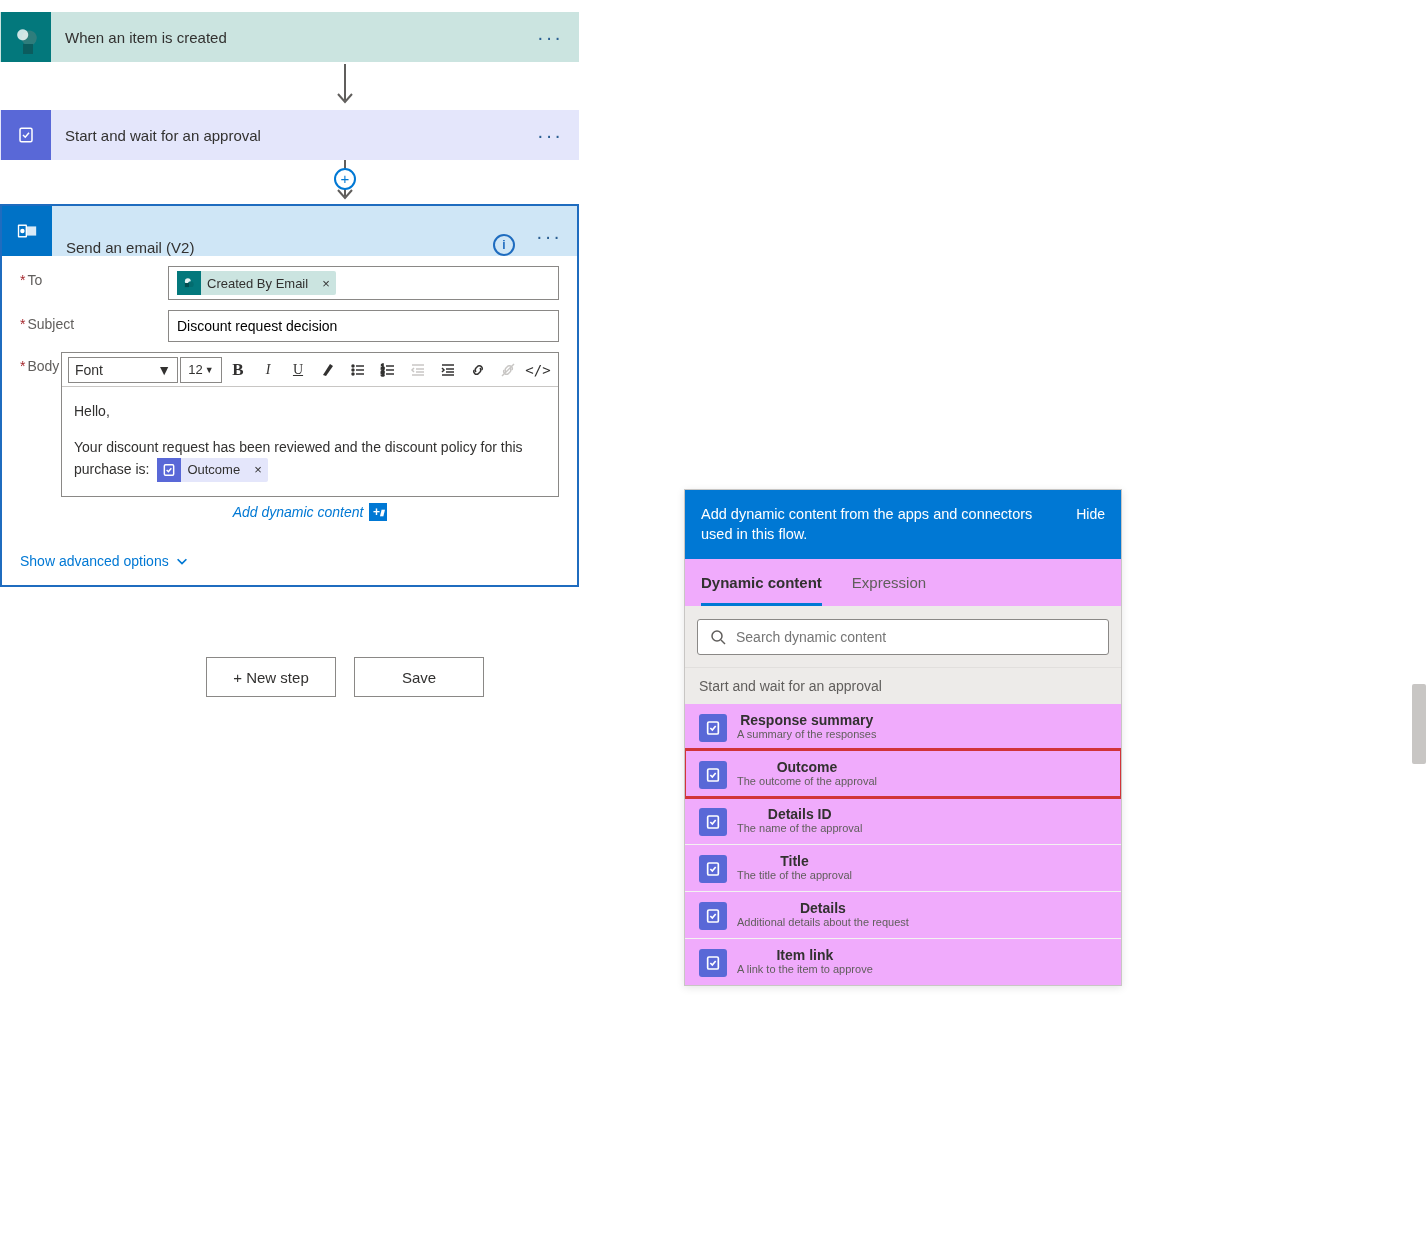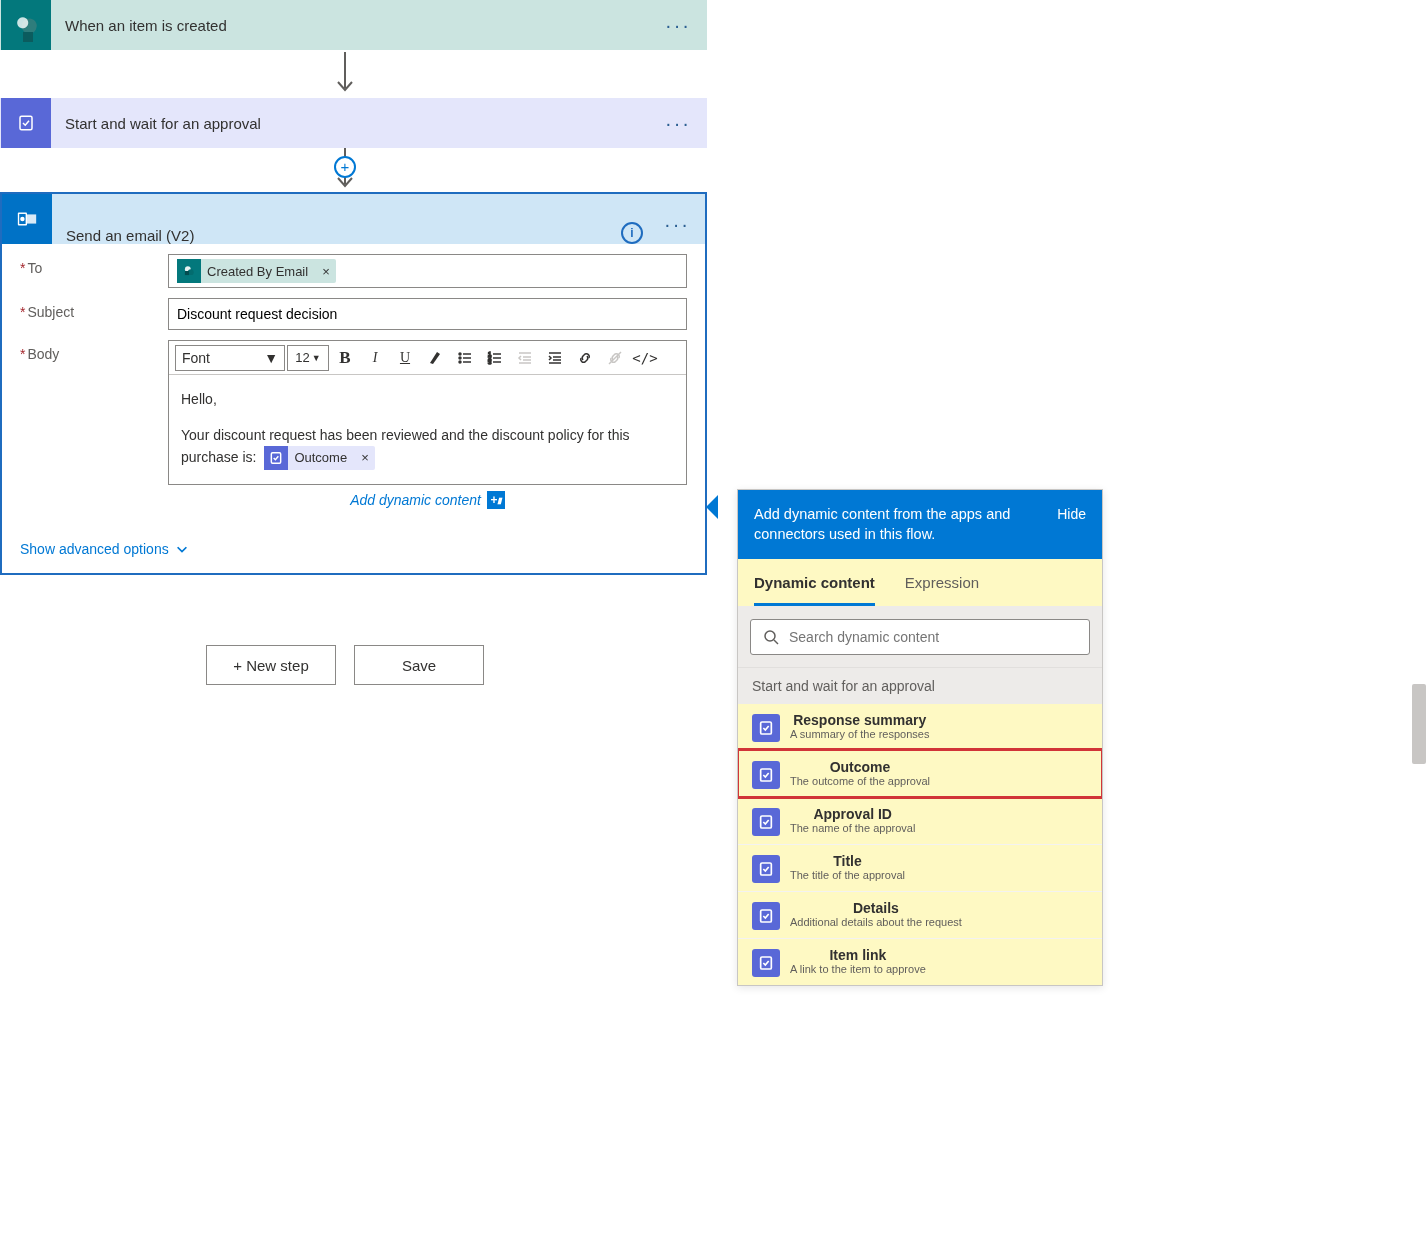--- a/index.html
+++ b/index.html
@@ -1,19 +1,19 @@
 <!DOCTYPE html>
 <html><head>
 <meta charset="utf-8">
 <style>
 * { box-sizing: border-box; margin: 0; padding: 0; font-family: "Segoe UI", Arial, sans-serif; }
 body { background: #fff; width: 1428px; height: 1251px; position: relative; font-size: 14px; color: #323130; }
 
 
-.canvas { position: absolute; left: 0; top: 0; width: 707px; }
+.canvas { position: absolute; left: 0; top: 12px; width: 579px; }
 
 .step-card { display: flex; align-items: center; height: 50px; border: 1px solid transparent; position: relative; }
 .step-icon { width: 50px; height: 50px; display: flex; align-items: center; justify-content: center; flex-shrink: 0; }
 .step-title { flex: 1; padding-left: 14px; font-size: 15px; color: #323130; }
 .step-menu { width: 40px; height: 40px; display: flex; align-items: center; justify-content: center; cursor: pointer; color: #2b5f92; font-size: 20px; letter-spacing: 2px; margin-right: 8px; }
 
 .card-sharepoint { background: #cbe4e0; }
 .icon-sp { background: #03787c; width: 50px; height: 50px; display:flex; align-items:center; justify-content:center; }
 .icon-sp-inner { width: 22px; height: 22px; background: radial-gradient(circle at 35% 40%, #ffffffcc 0 5px, transparent 6px), radial-gradient(circle at 65% 55%, #2e7d7c 0 7px, transparent 8px), #03787c; border-radius: 50%; position: relative; }
 .icon-sp-square { position:absolute; left:8px; top:18px; width:10px; height:10px; background:#0b5c5e; }
@@ -63,21 +63,21 @@
 .add-dyn-link { color:#0078d4; font-size:14px; cursor:pointer; display:flex; align-items:center; gap:6px; }
 .add-dyn-badge { width:18px; height:18px; background:#0078d4; color:#fff; display:flex; align-items:center; justify-content:center; font-weight:bold; font-size:12px; }
 
 .adv-link { color:#0078d4; font-size:14px; cursor:pointer; display:inline-flex; align-items:center; gap:6px; padding: 8px 18px 16px; }
 
 
 .bottom-btns { width:690px; display:flex; justify-content:center; gap:18px; margin-top:70px; }
 .btn { border:1px solid #8a8886; background:#fff; height:40px; padding:0 24px; font-size:15px; display:flex; align-items:center; justify-content:center; cursor:pointer; min-width:130px; }
 
 
-.dyn-panel { position:absolute; left:737px; top:489px; width:366px; border:1px solid #c8c6c4; background:#fef9c3; box-shadow: 0 2px 8px rgba(0,0,0,0.1); }
+.dyn-panel { position:absolute; left:684px; top:489px; width:438px; border:1px solid #c8c6c4; background:#f0abfc; box-shadow: 0 2px 8px rgba(0,0,0,0.1); }
 .dyn-header { background:#0078d4; color:#fff; padding: 14px 16px; display:flex; align-items:flex-start; justify-content:space-between; }
 .dyn-header-text { font-size:14.5px; line-height:1.4; flex:1; padding-right:10px; }
 .dyn-hide { font-size:14px; cursor:pointer; padding-top:2px; }
 
 .dyn-tabs { display:flex; border-bottom:1px solid #edebe9; padding: 0 16px; height:48px; align-items:flex-end; gap:30px; }
 .dyn-tab { font-size:15px; padding-bottom:12px; cursor:pointer; color:#605e5c; border-bottom:3px solid transparent; }
 .dyn-tab.active { color:#323130; font-weight:600; border-bottom-color:#0078d4; }
 
 .dyn-search-wrap { background:#edebe9; padding:12px; }
 .dyn-search { background:#fff; border:1px solid #8a8886; border-radius:3px; height:36px; display:flex; align-items:center; padding:0 12px; gap:10px; }
@@ -357,21 +357,21 @@
         </div>
       </div>
       <div class="dyn-item">
         <div class="dyn-item-icon">
           <svg width="16" height="16" viewBox="0 0 24 24" fill="none" stroke="#fff" stroke-width="2.5">
             <rect x="4" y="3" width="16" height="18" rx="2"></rect>
             <path d="M8 12l3 3 5-6"></path>
           </svg>
         </div>
         <div>
-          <div class="dyn-item-title">Approval ID</div>
+          <div class="dyn-item-title">Details ID</div>
           <div class="dyn-item-desc">The name of the approval</div>
         </div>
       </div>
       <div class="dyn-item">
         <div class="dyn-item-icon">
           <svg width="16" height="16" viewBox="0 0 24 24" fill="none" stroke="#fff" stroke-width="2.5">
             <rect x="4" y="3" width="16" height="18" rx="2"></rect>
             <path d="M8 12l3 3 5-6"></path>
           </svg>
         </div>

